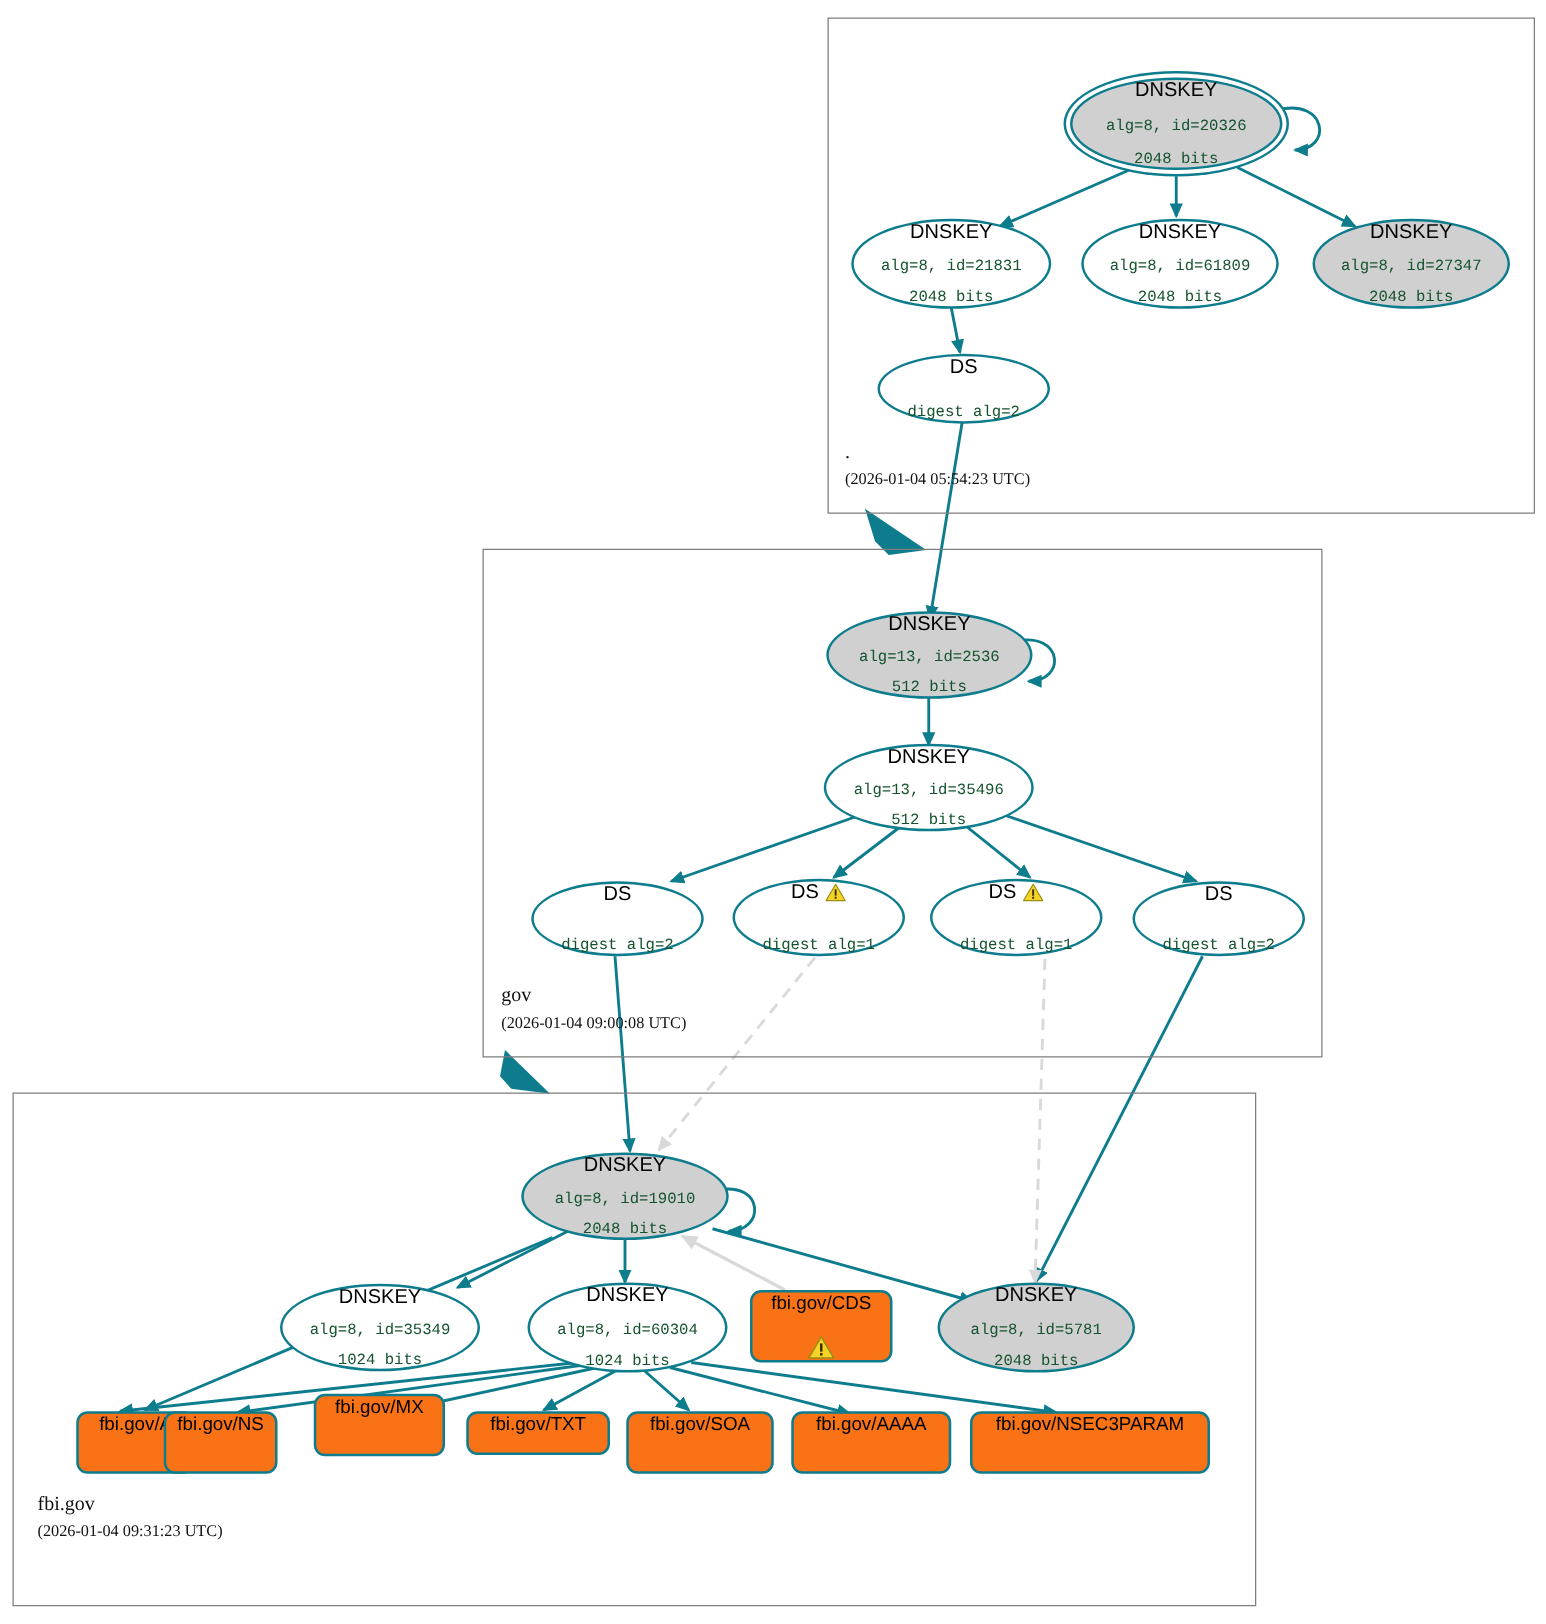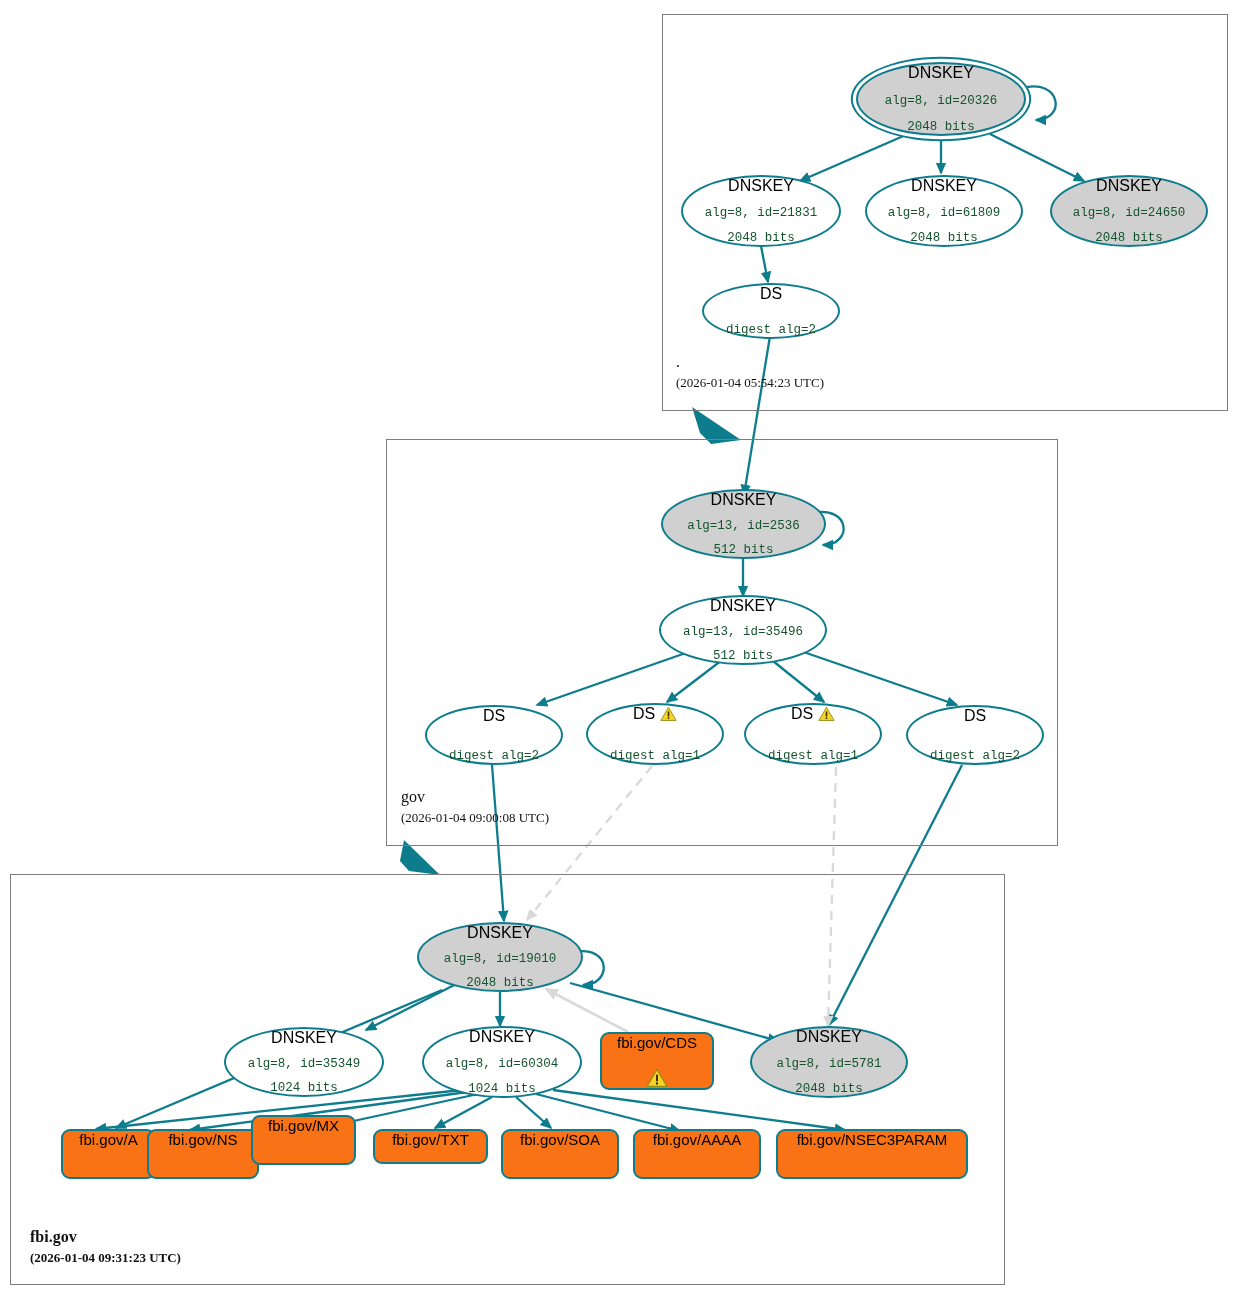--- a/index.html
+++ b/index.html
@@ -107,21 +107,21 @@
     <div class="ztime">(2026-01-04 05:54:23 UTC)</div>
   </div>
 
   <div class="zonebox" style="left:386px;top:439px;width:672px;height:407px;"></div>
   <div class="zonelabel" style="left:401px;top:787px;">
     <div class="zname">gov</div>
     <div class="ztime">(2026-01-04 09:00:08 UTC)</div>
   </div>
 
   <div class="zonebox" style="left:10px;top:874px;width:995px;height:411px;"></div>
-  <div class="zonelabel" style="left:30px;top:1227px;font-weight:bold;">
+  <div class="zonelabel" style="left:30px;top:1194px;">
     <div class="zname">fbi.gov</div>
     <div class="ztime">(2026-01-04 09:31:23 UTC)</div>
   </div>
 
   <div class="node ell shaded anchor" style="left:856px;top:62px;width:170px;height:74px;">
     <div class="titlerow">
         <span class="t1">DNSKEY</span>
       </div>
     <span class="t2">alg=8, id=20326</span>
     <span class="t2">2048 bits</span>
@@ -140,21 +140,21 @@
         <span class="t1">DNSKEY</span>
       </div>
     <span class="t2">alg=8, id=61809</span>
     <span class="t2">2048 bits</span>
   </div>
 
   <div class="node ell shaded" style="left:1050px;top:175px;width:158px;height:72px;">
     <div class="titlerow">
         <span class="t1">DNSKEY</span>
       </div>
-    <span class="t2">alg=8, id=24650</span>
+    <span class="t2">alg=8, id=27347</span>
     <span class="t2">2048 bits</span>
   </div>
 
   <div class="node ell" style="left:702px;top:283px;width:138px;height:56px;">
     <div class="titlerow">
         <span class="t1">DS</span>
       </div>
     <span class="t2">digest alg=2</span>
   </div>
 
@@ -255,21 +255,21 @@
     <div class="titlerow">
         <span class="t1">DNSKEY</span>
       </div>
     <span class="t2">alg=8, id=5781</span>
     <span class="t2">2048 bits</span>
   </div>
 
   <div class="node rect" style="left:22px;top:1129px;width:95px;height:50px;margin-left:39px;">
     <span class="rrname">fbi.gov/A</span>
   </div>
-  <div class="node rect" style="left:131px;top:1129px;width:112px;height:50px;margin-left:16px;">
+  <div class="node rect" style="left:131px;top:1129px;width:91px;height:50px;">
     <span class="rrname">fbi.gov/NS</span>
   </div>
   <div class="node rect" style="left:251px;top:1115px;width:105px;height:50px;">
     <span class="rrname">fbi.gov/MX</span>
   </div>
   <div class="node rect" style="left:373px;top:1129px;width:115px;height:35px;">
     <span class="rrname">fbi.gov/TXT</span>
   </div>
   <div class="node rect" style="left:501px;top:1129px;width:118px;height:50px;">
     <span class="rrname">fbi.gov/SOA</span>

